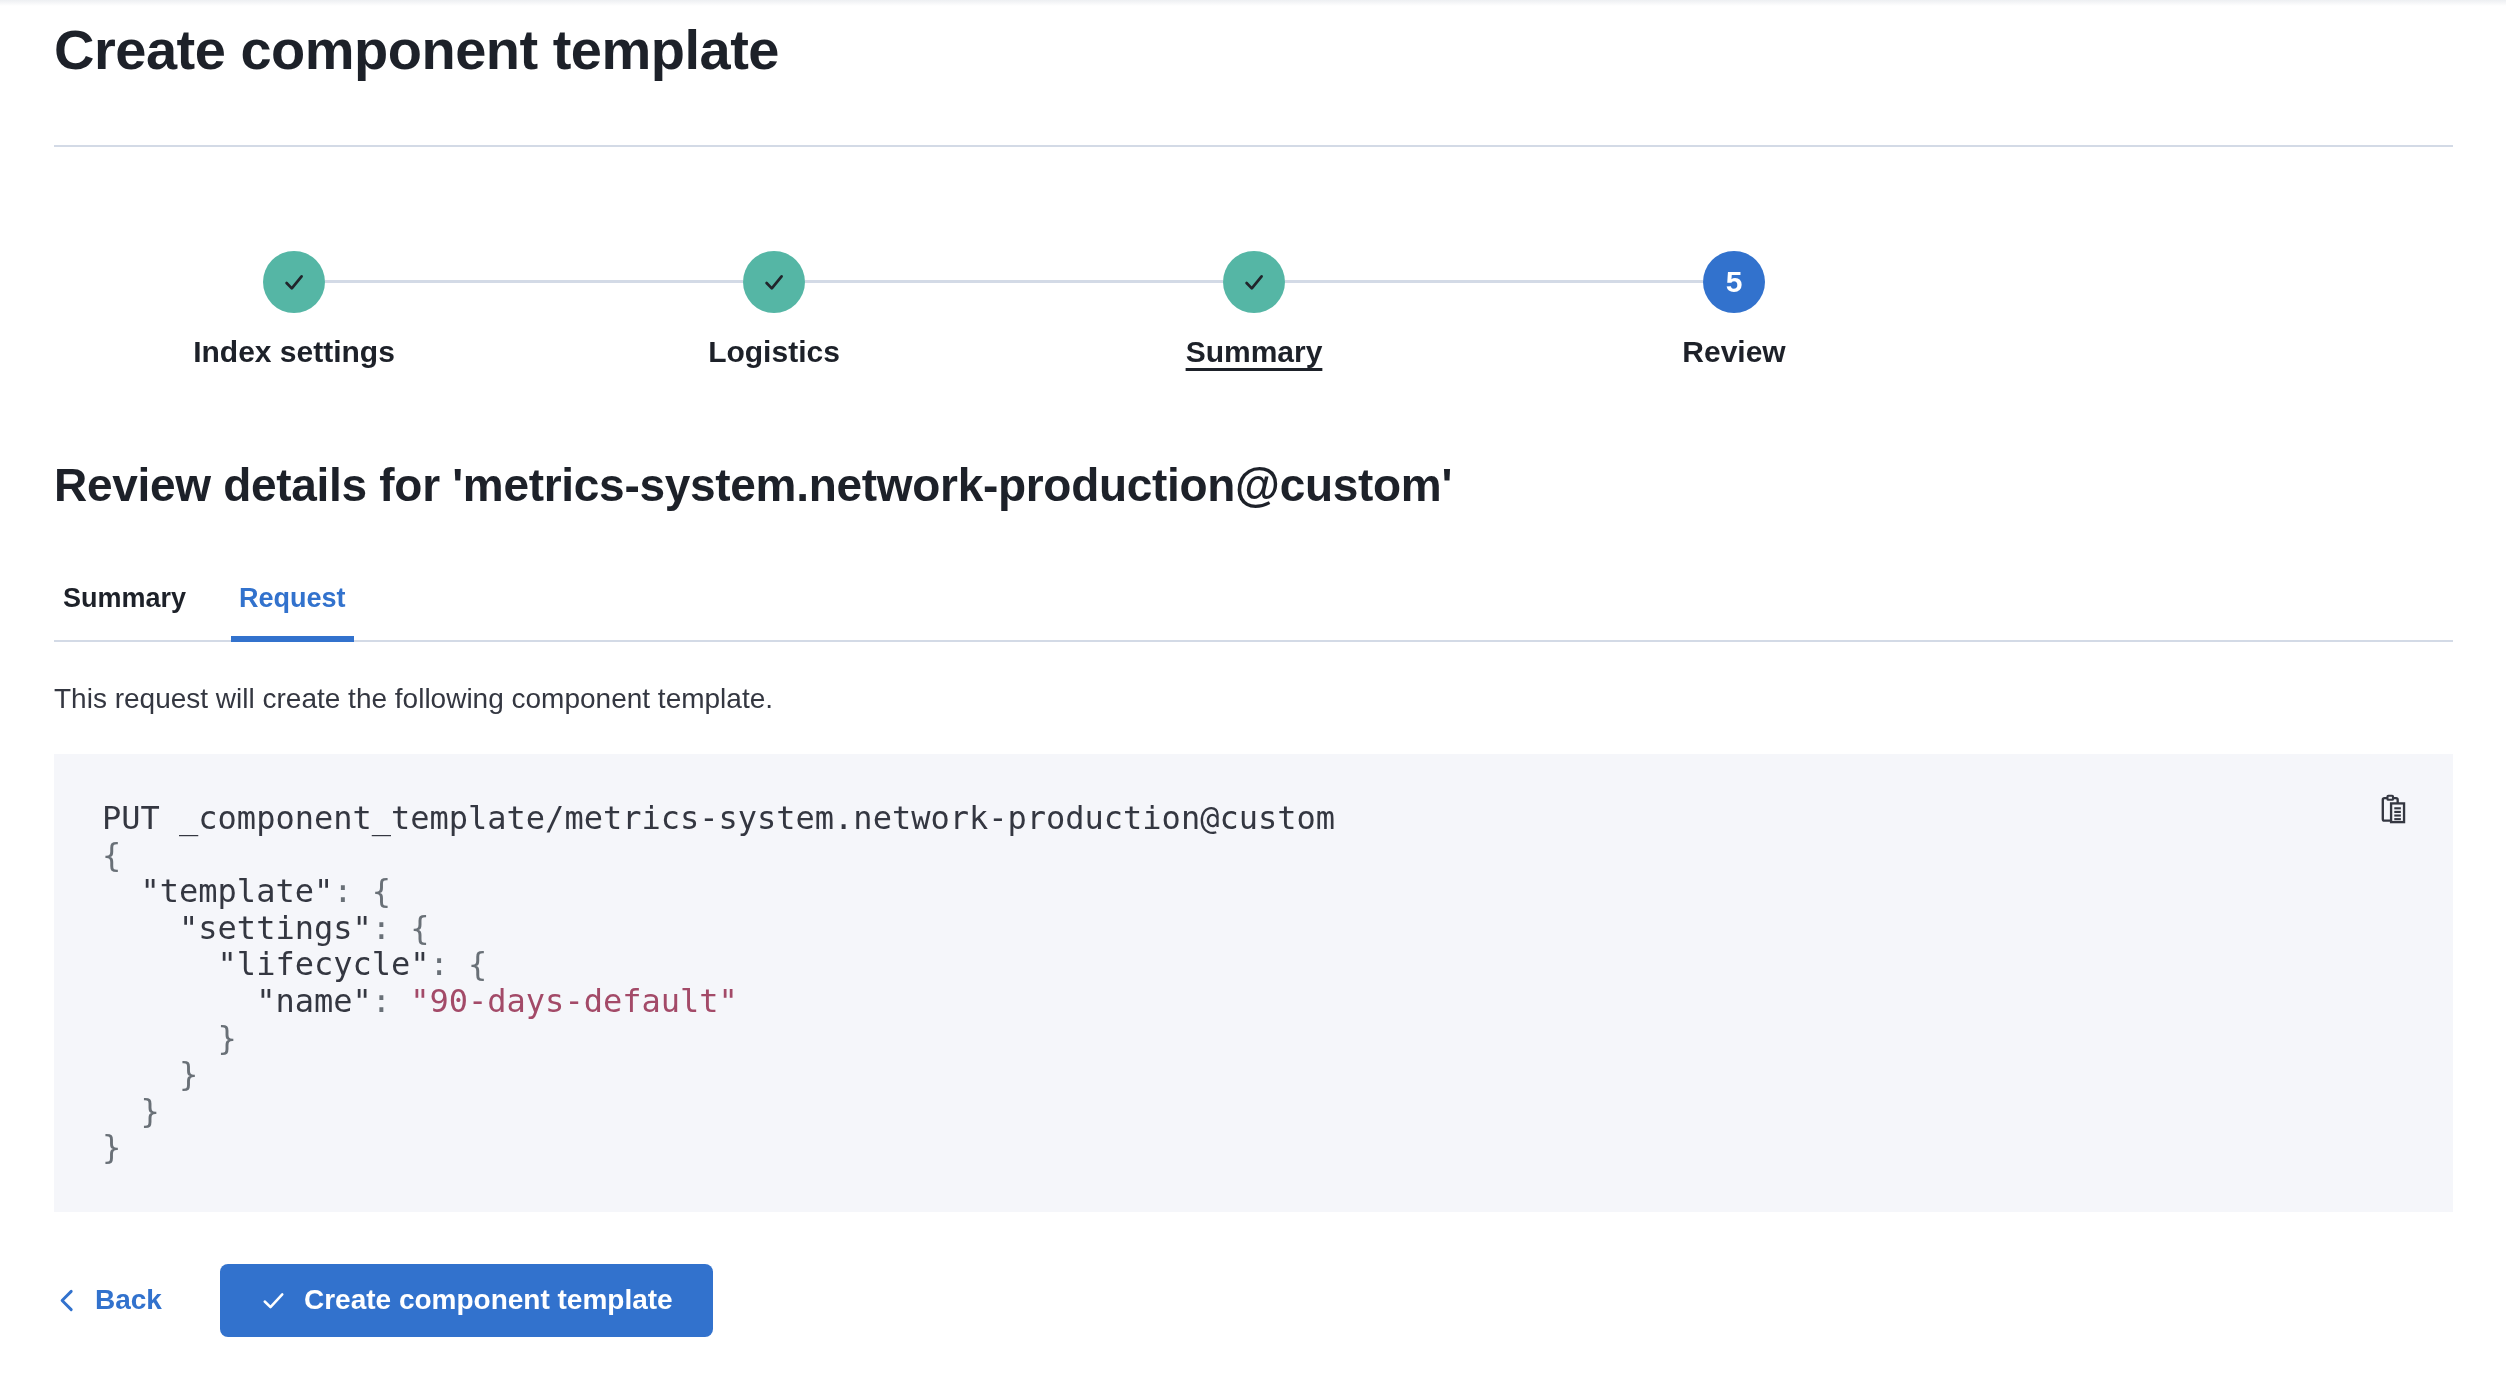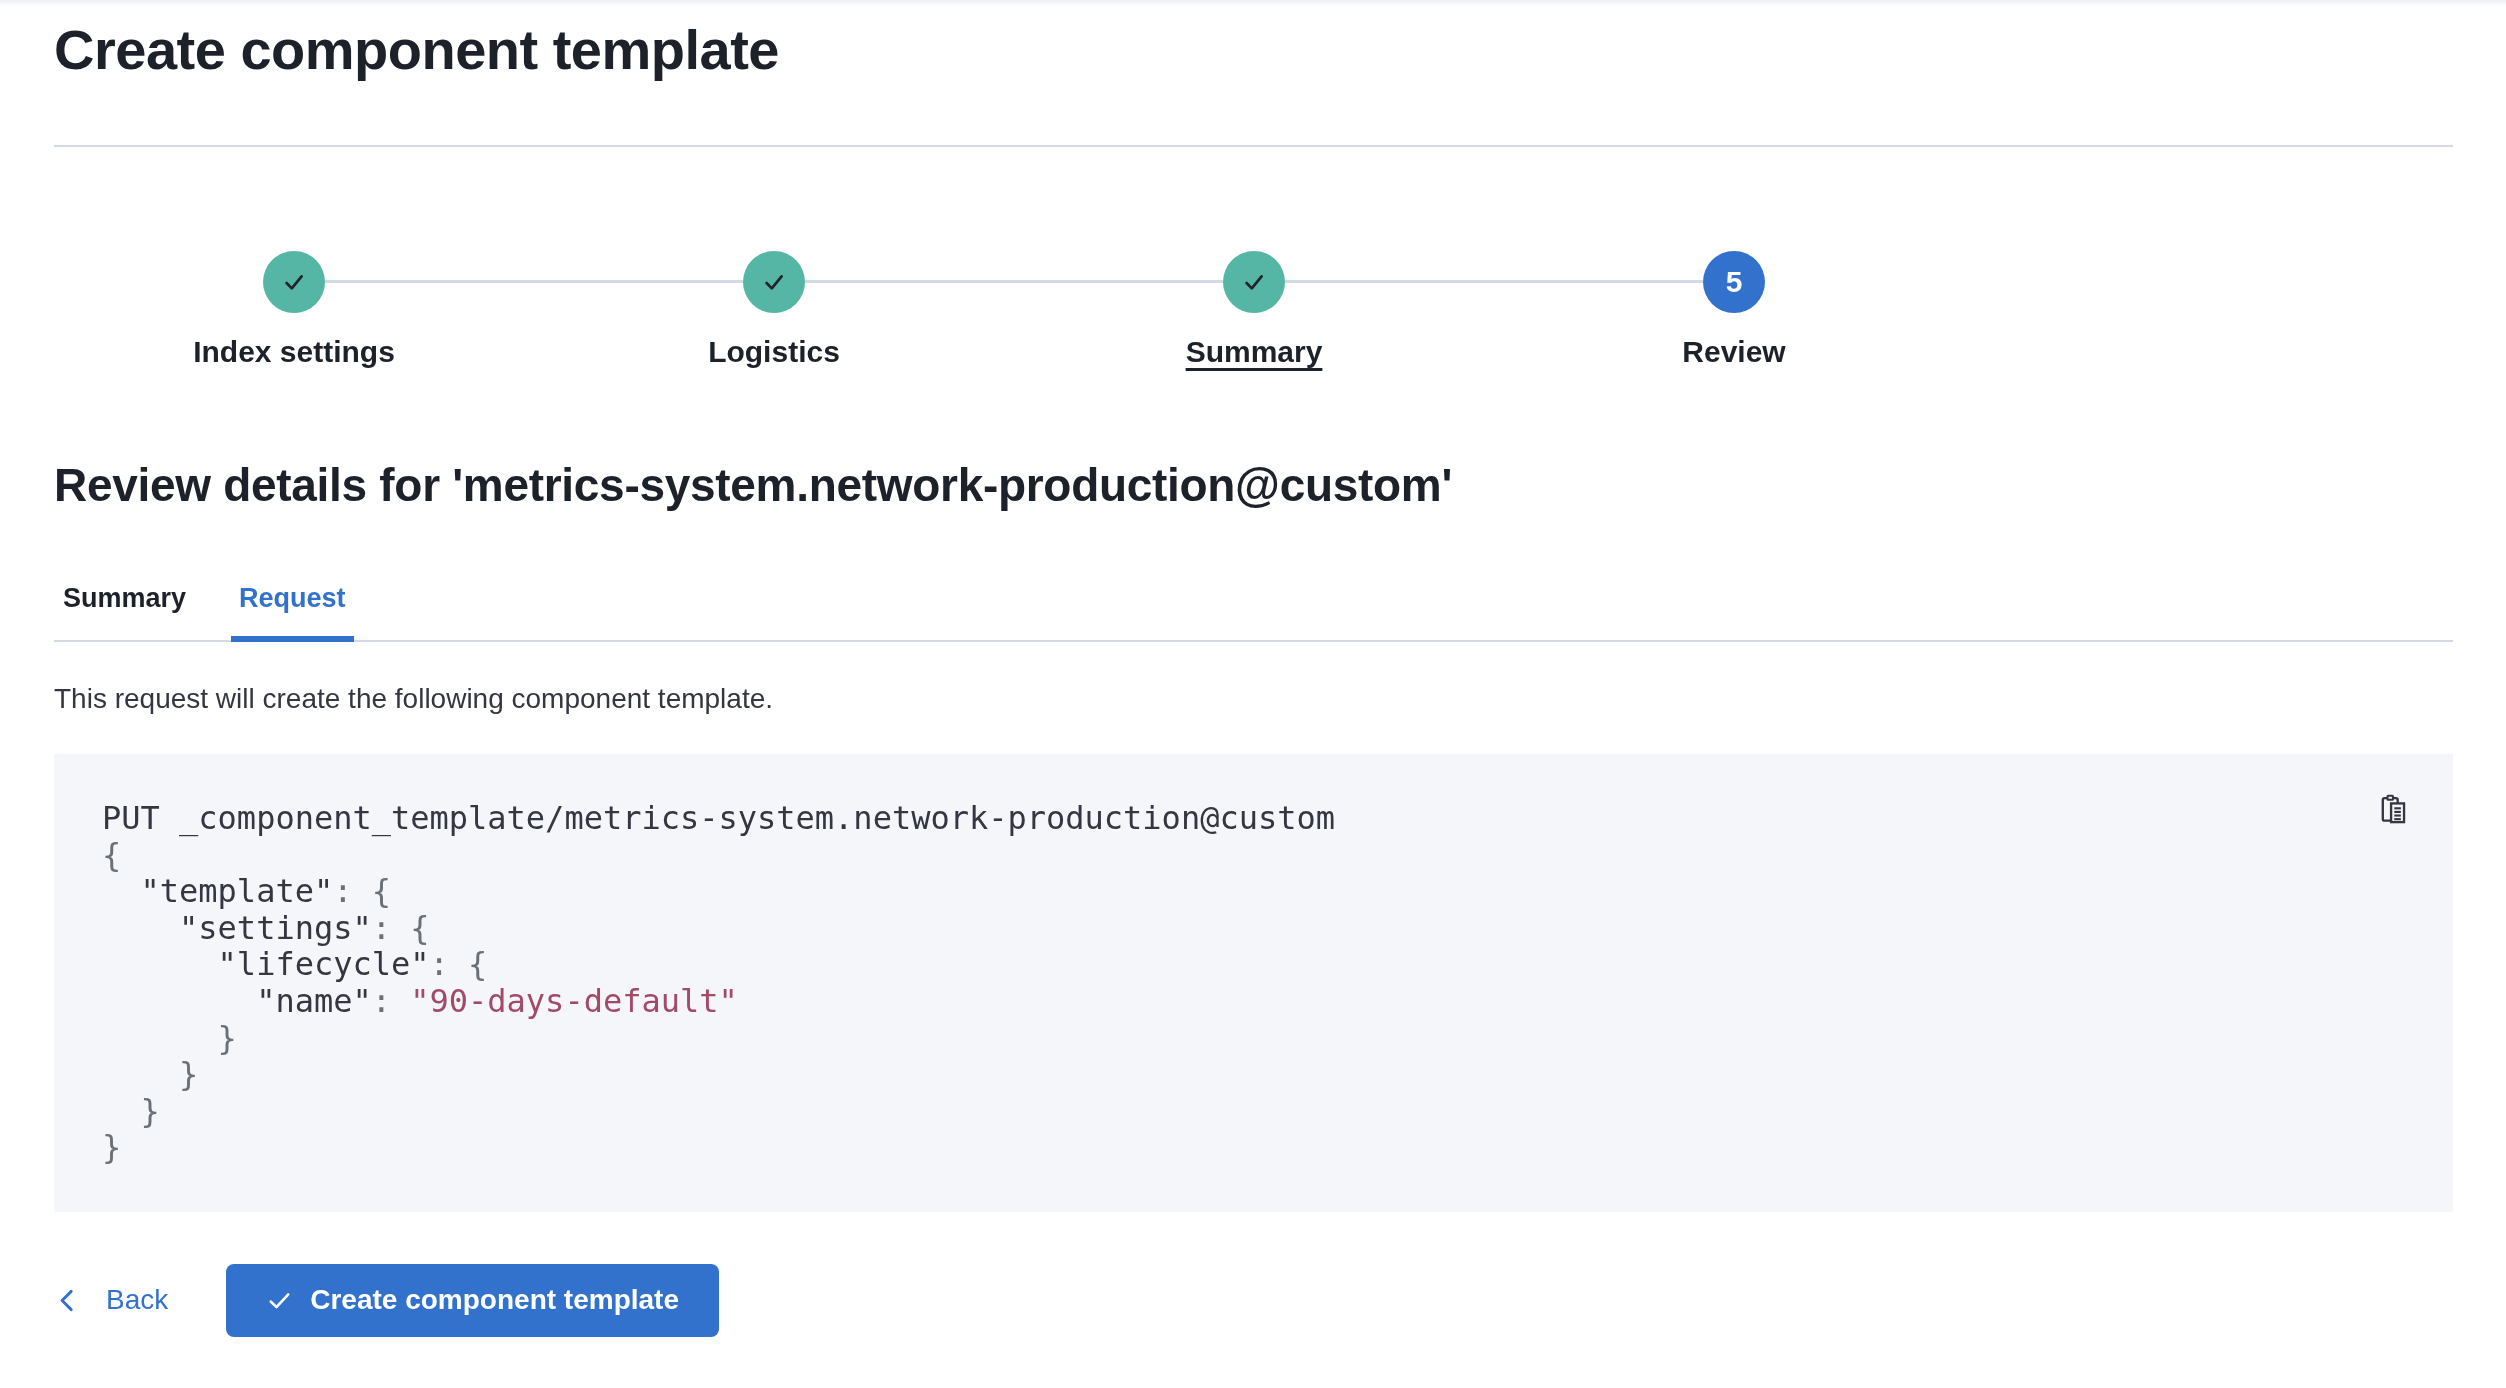--- a/index.html
+++ b/index.html
@@ -52,22 +52,22 @@
   .tok-plain{color:var(--text);}
   .tok-key{color:var(--text);}
   .tok-punct{color:var(--codepunct);}
   .tok-string{color:var(--codestring);}
   .copy-btn{position:absolute;top:34px;right:38px;width:44px;height:44px;
     background:none;border:none;padding:0;cursor:pointer;
     display:flex;align-items:center;justify-content:center;}
   .copy-svg{width:34px;height:34px;}
 
   .footer{display:flex;align-items:center;margin-top:52px;}
-  .back-link{display:flex;align-items:center;gap:25px;color:var(--accent);
-    font-size:28px;font-weight:400;cursor:pointer;background:none;border:none;
+  .back-link{display:flex;align-items:center;gap:14px;color:var(--accent);
+    font-size:28px;font-weight:700;cursor:pointer;background:none;border:none;
     font-family:inherit;padding:0;}
   .chevron-svg{width:27px;height:27px;}
   .create-btn{margin-left:58px;height:73px;padding:0 40px;border:none;border-radius:8px;
     background:var(--accent);color:#ffffff;font-size:28px;font-weight:600;
     font-family:inherit;display:flex;align-items:center;gap:17px;cursor:pointer;}
   .btn-check-svg{width:27px;height:27px;}
 </style>
 </head>
 <body>
 

